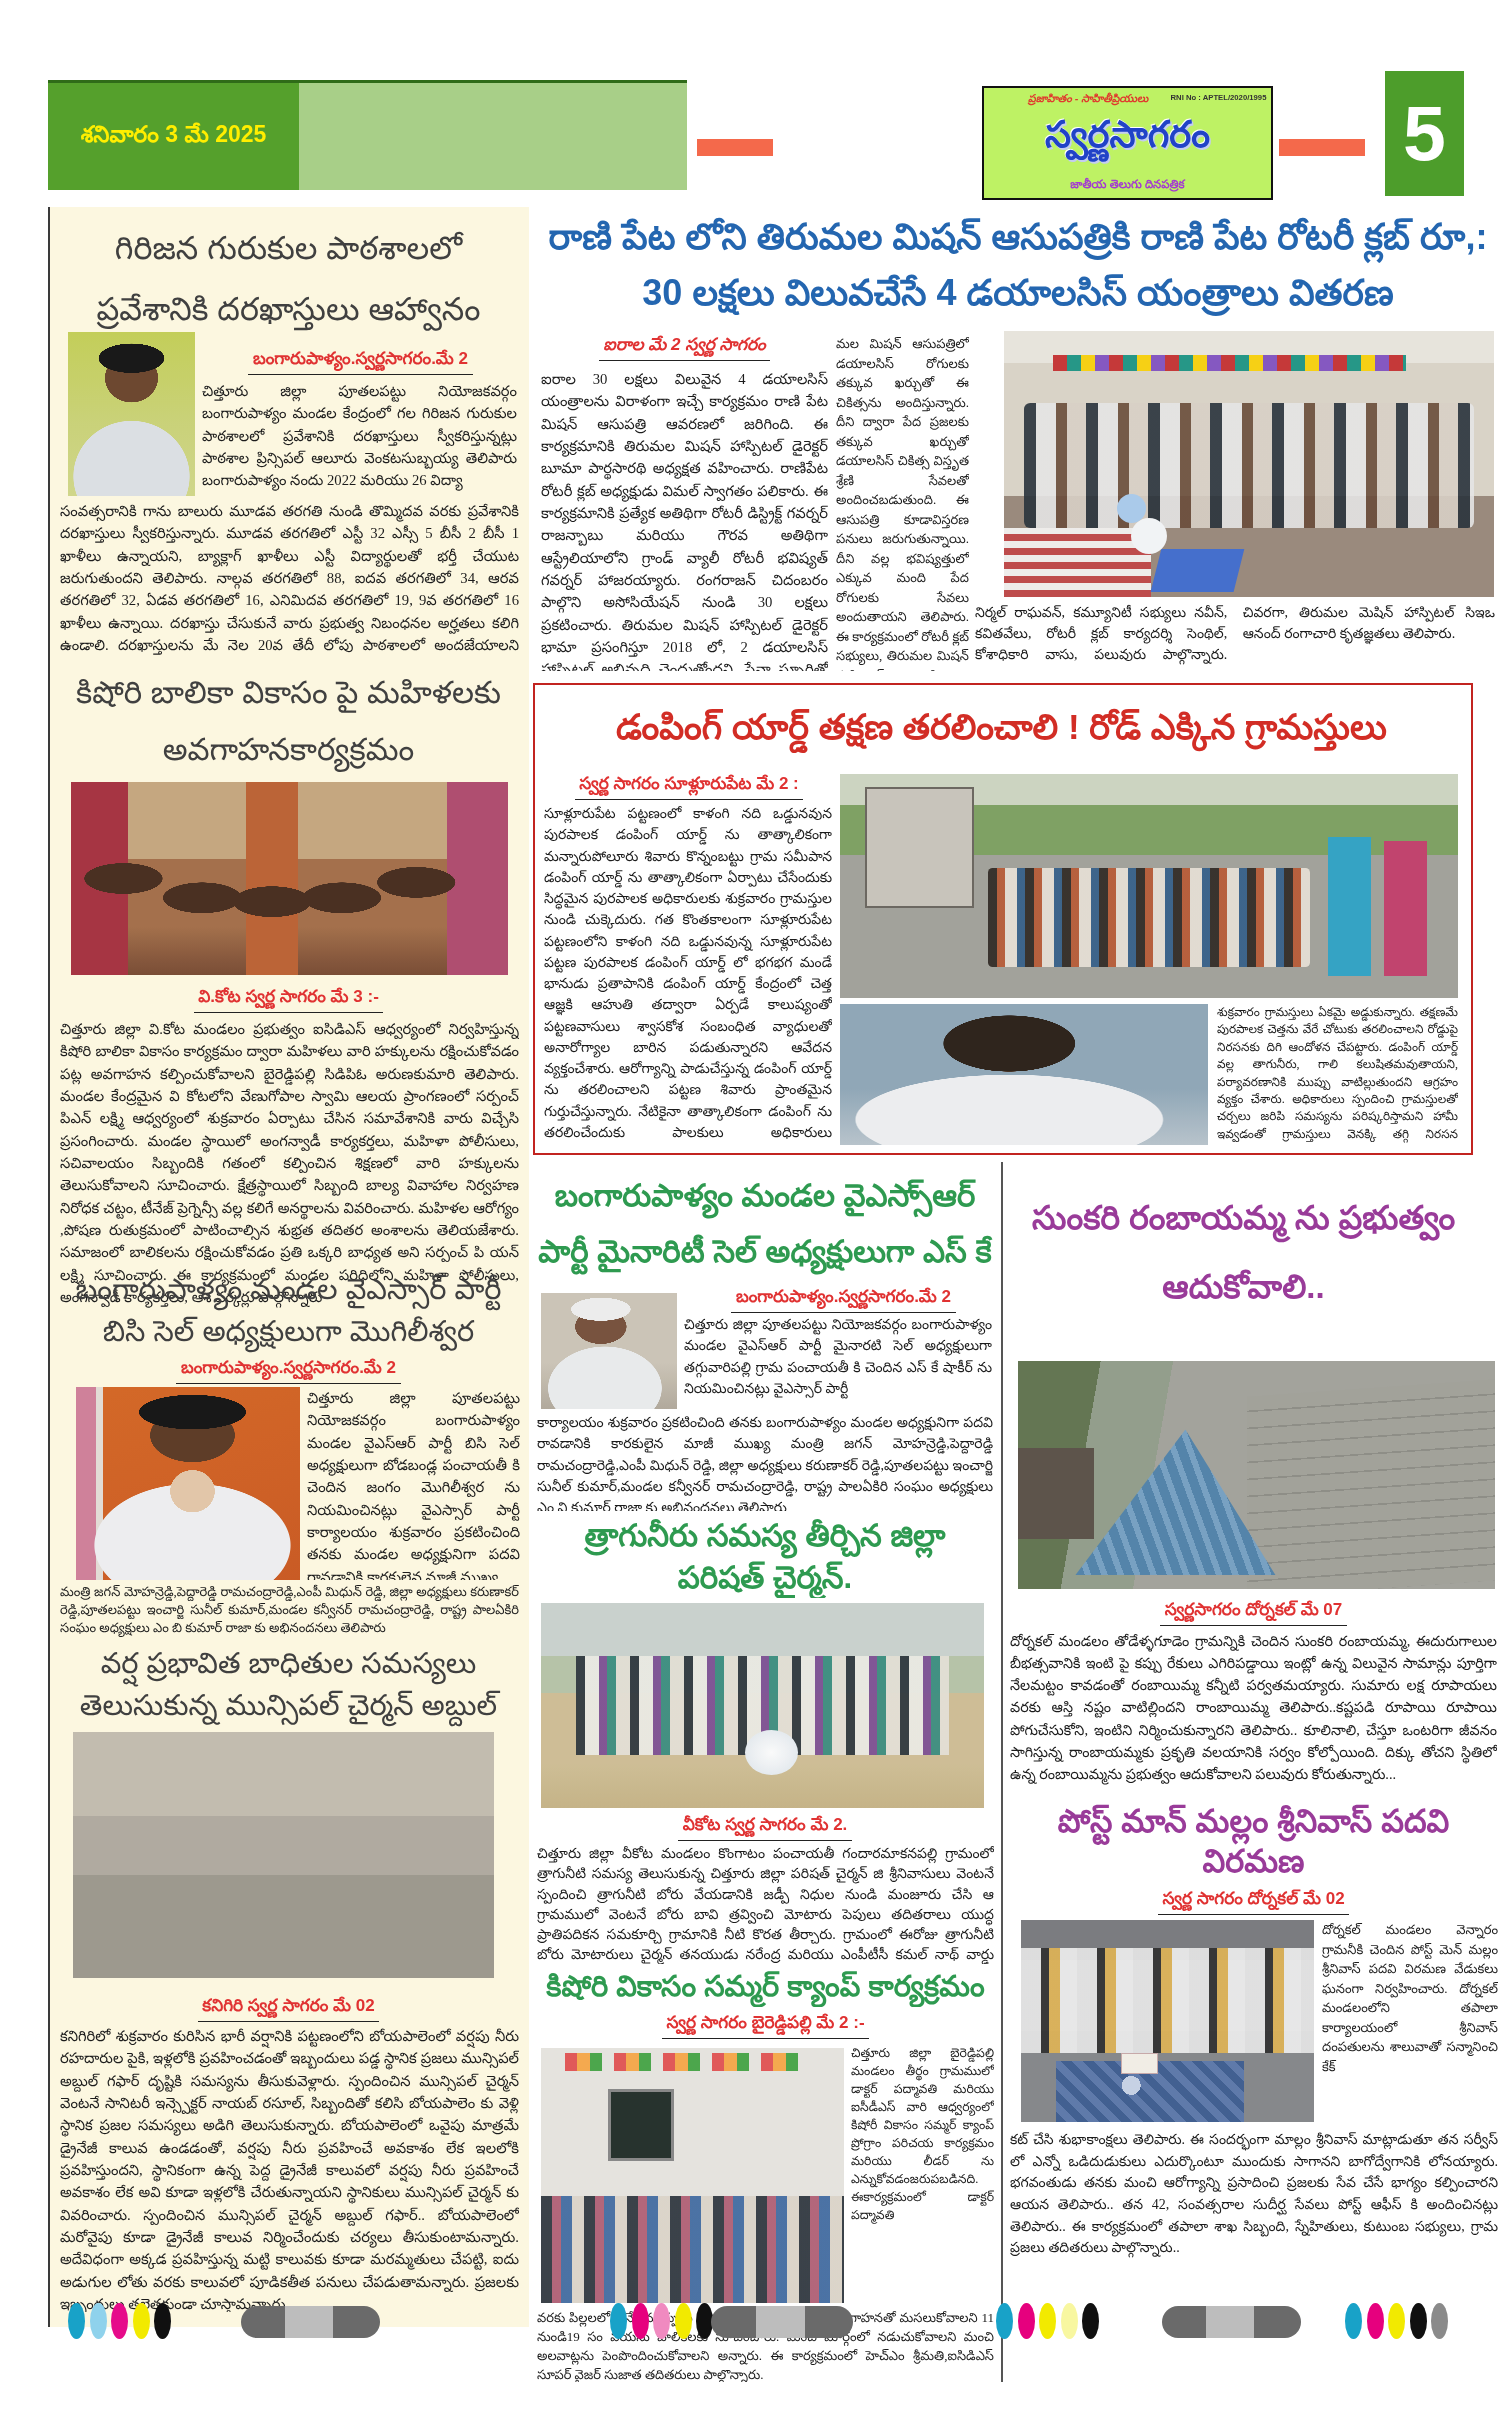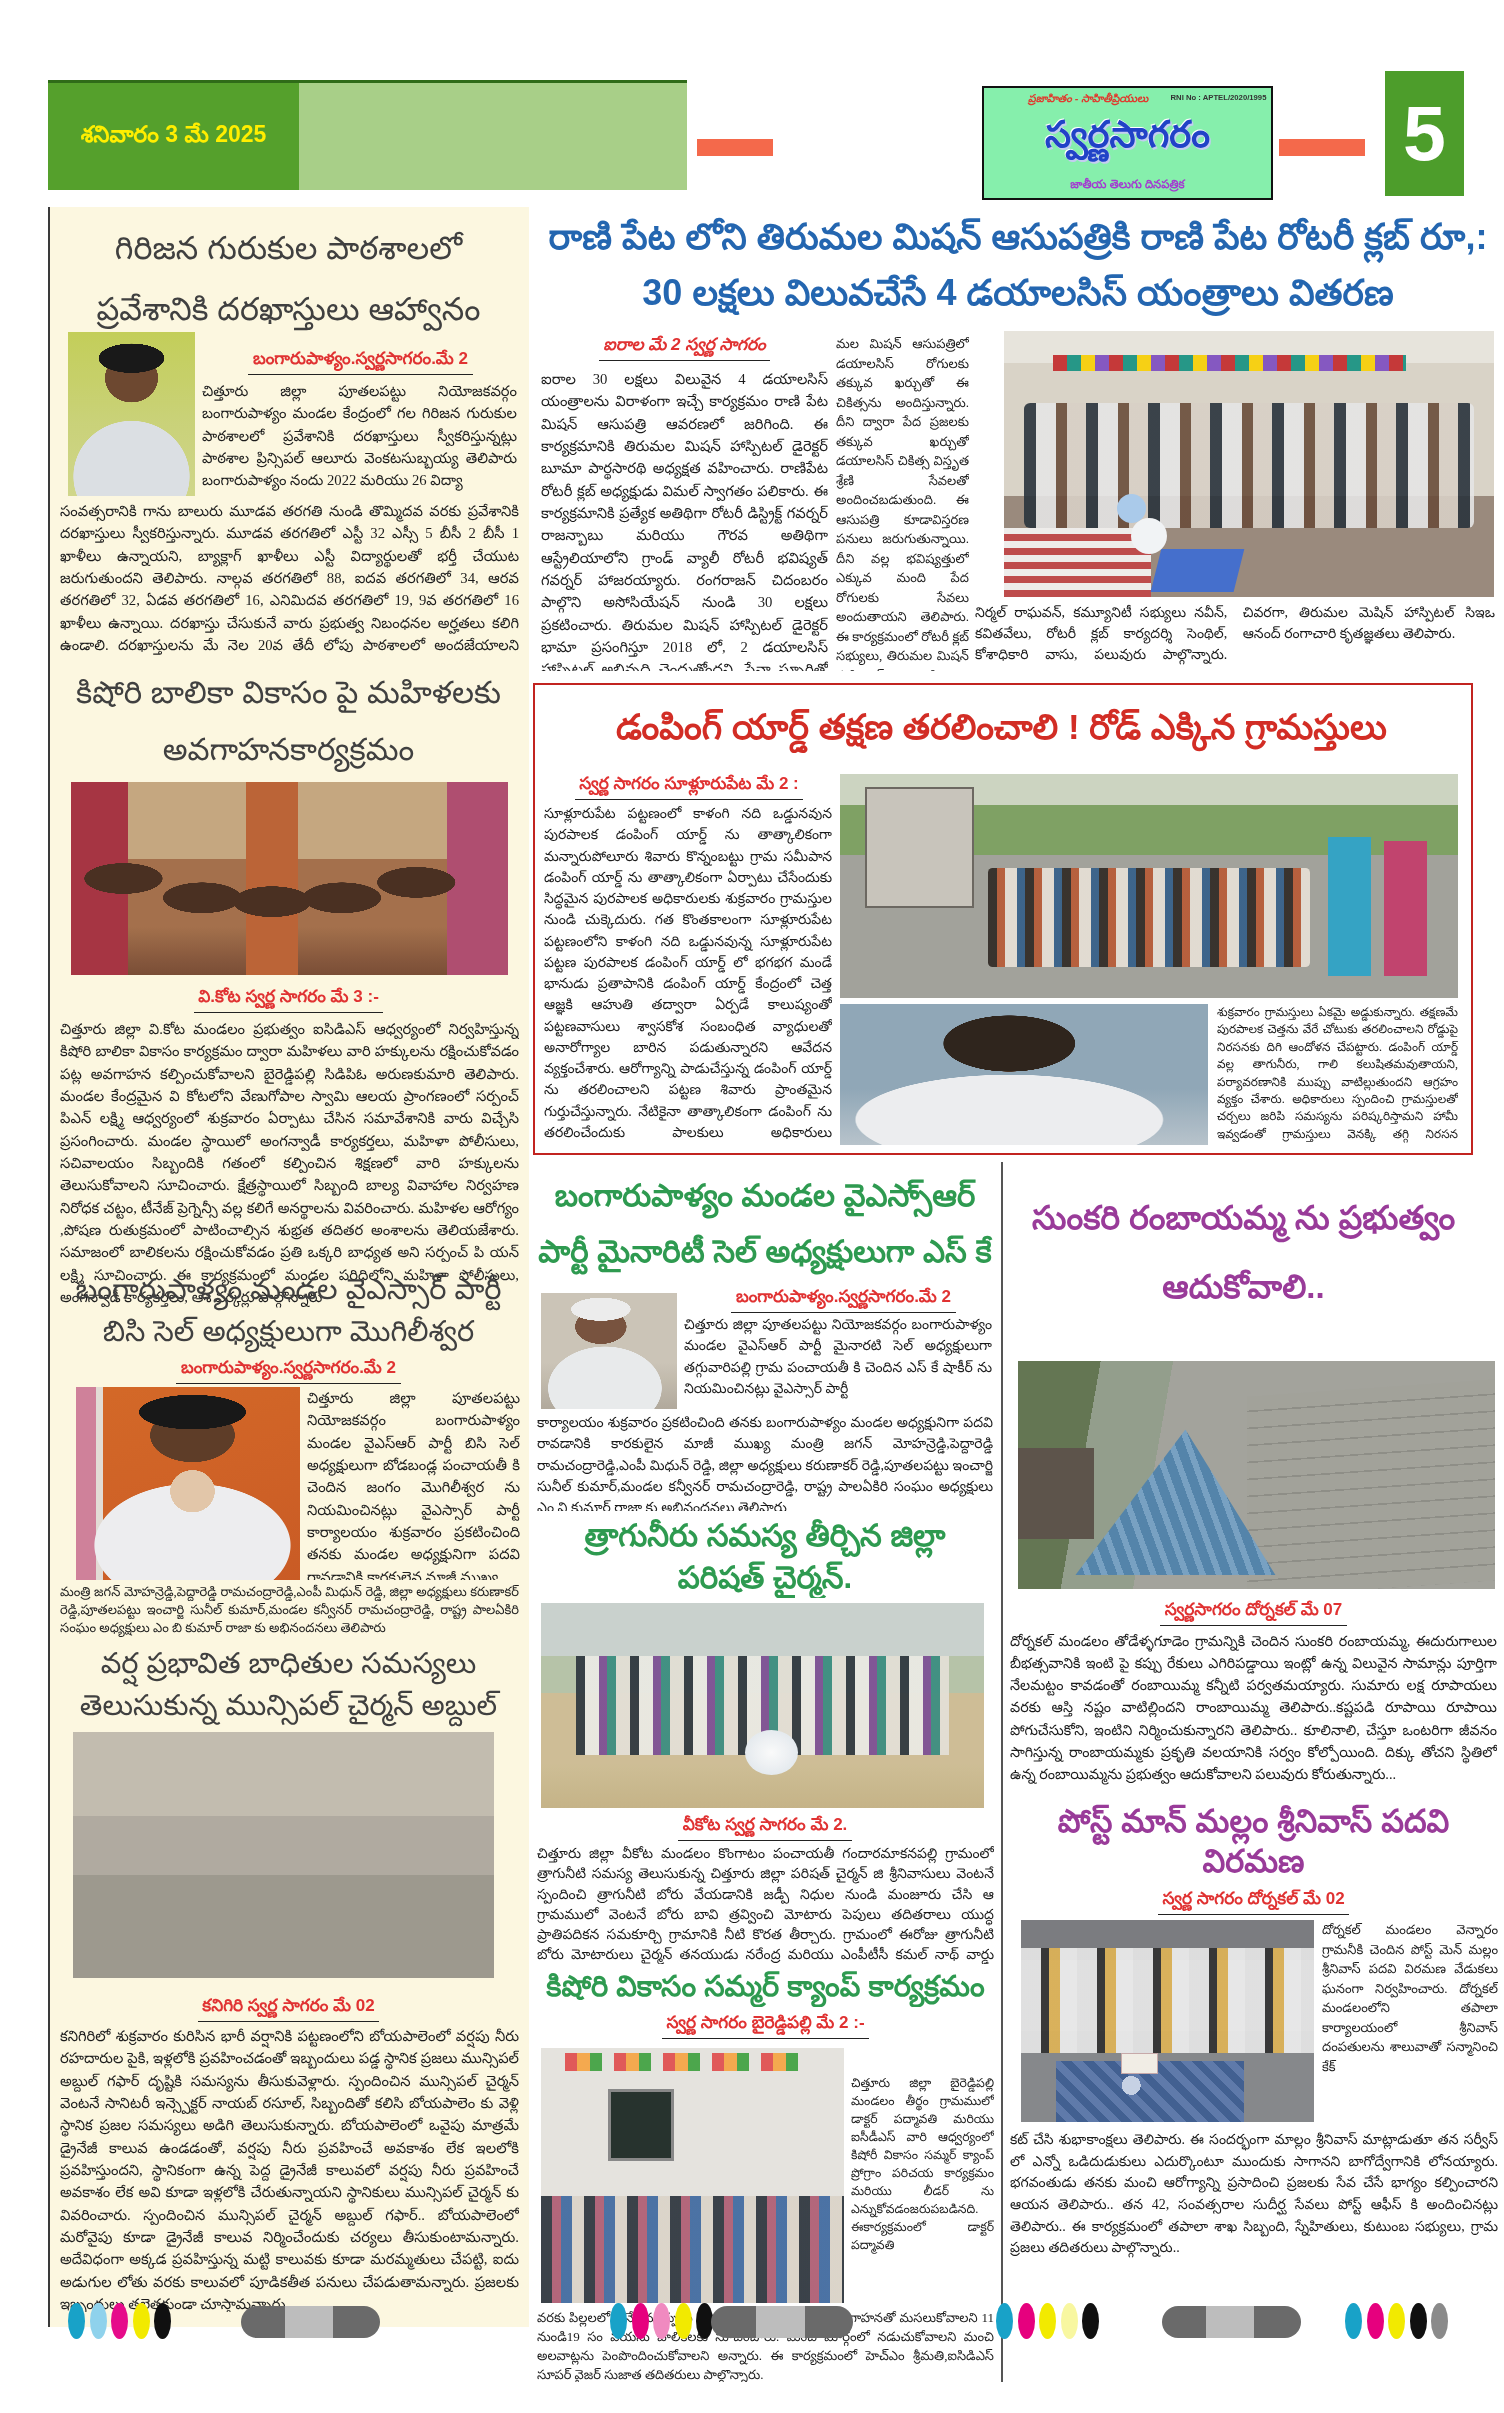--- a/index.html
+++ b/index.html
@@ -14,21 +14,21 @@
   .dateline span{border-bottom:1.5px solid #222;padding:0 4.6px 2.3px 4.6px;display:inline-block;}
   .body-txt{font-family:"Liberation Serif",serif;color:#1c1c1c;font-size:14.7px;line-height:1.52;text-align:justify;overflow:hidden;}
   .leftcol-bg{background:#fcf7e0;}
   .ph{overflow:hidden;filter:saturate(.92) contrast(.96);}
   .ph>div{position:absolute;}
   
   .greenbar{background:#a8cf88;border-top:3.9px solid #2f6b18;}
   .greenbar .dark{position:absolute;left:0;top:0;width:251px;height:100%;background:#55a02c;}
   .datebanner{color:#ffee00;font-weight:bold;font-size:23px;line-height:103px;text-align:center;width:251px;}
   .dash{background:#f4694b;}
-  .masthead{background:#86efac;border:2.3px solid #111;}
+  .masthead{background:#bef264;border:2.3px solid #111;}
   .m-tagline{color:#e03a2e;font-weight:bold;font-size:10.8px;font-style:italic;}
   .m-rni{color:#333;font-size:7.7px;font-weight:bold;}
   .m-title{color:#2143c7;font-weight:bold;font-size:37px;text-shadow:1.5px 1.5px 0 #c3cdf0, -0.8px -0.8px 0 #ffffff;}
   .m-sub{color:#a43bd1;font-weight:bold;font-size:11.6px;}
   .pagenum{background:#4d9d2b;color:#fff;font-weight:bold;font-size:77px;text-align:center;line-height:124px;}
   
   .vline{background:#3a3a3a;}
   .redbox{border:2.3px solid #c22420;}
   
   .dot{display:inline-block;width:17px;height:36px;border-radius:50%;margin-right:4.6px;}
@@ -180,21 +180,21 @@
 <div class="abs dateline" style="left:537px;top:1815px;width:456px;"><span>వీకోట స్వర్ణ సాగరం మే 2.</span></div>
 <div class="abs body-txt" style="left:537px;top:1844px;width:457px;height:120px;font-size:14px;line-height:1.45;">చిత్తూరు జిల్లా వీకోట మండలం కొంగాటం పంచాయతీ గందారమాకనపల్లి గ్రామంలో త్రాగునీటి సమస్య తెలుసుకున్న చిత్తూరు జిల్లా పరిషత్ చైర్మన్ జి శ్రీనివాసులు వెంటనే స్పందించి త్రాగునీటి బోరు వేయడానికి జడ్పీ నిధుల నుండి మంజూరు చేసి ఆ గ్రామములో వెంటనే బోరు బావి త్రవ్వించి మోటారు పెపులు తదితరాలు యుద్ధ ప్రాతిపదికన సమకూర్చి గ్రామానికి నీటి కొరత తీర్చారు. గ్రామంలో ఈరోజు త్రాగునీటి బోరు మోటారులు చైర్మన్ తనయుడు నరేంద్ర మరియు ఎంపీటీసీ కమల్ నాథ్ వార్డు మెంబర్ మరియు గ్రామస్తులు సమక్షంలో మోటార్ స్విచ్ ఆన్ చేసి త్రాగునీరు గ్రామానికి అందించినారు. ఈ సందర్భంగా గ్రామస్తులు జిల్లా పరిషత్ చైర్మన్ జి. శ్రీనివాసులకు కృతజ్ఞతలు తెలియజేసినారు.</div>
 
 <div class="abs hl-green" style="left:537px;top:1968px;width:457px;height:39px;font-size:29px;line-height:1.3;overflow:hidden;">కిషోరి వికాసం సమ్మర్ క్యాంప్ కార్యక్రమం</div>
 <div class="abs dateline" style="left:537px;top:2013px;width:457px;"><span>స్వర్ణ సాగరం బైరెడ్డిపల్లి మే 2 :-</span></div>
 <div class="abs ph ph11" style="left:541px;top:2048px;width:303px;height:255px;">
   <div class="penn"></div>
   <div class="board"></div>
   <div class="kids"></div>
 </div>
-<div class="abs body-txt" style="left:851px;top:2045px;width:143px;height:259px;font-size:12.4px;line-height:1.45;margin-top:30px;">చిత్తూరు జిల్లా బైరెడ్డిపల్లి మండలం తీర్థం గ్రామములో డాక్టర్ పద్మావతి మరియు ఐసీడీఎస్ వారి ఆధ్వర్యంలో కిషోరీ వికాసం సమ్మర్ క్యాంప్ ప్రోగ్రాం పరిచయ కార్యక్రమం మరియు లీడర్ ను ఎన్నుకోవడంజరుపబడినది. ఈకార్యక్రమంలో డాక్టర్ పద్మావతి</div>
+<div class="abs body-txt" style="left:851px;top:2045px;width:143px;height:259px;font-size:12.4px;line-height:1.45;">చిత్తూరు జిల్లా బైరెడ్డిపల్లి మండలం తీర్థం గ్రామములో డాక్టర్ పద్మావతి మరియు ఐసీడీఎస్ వారి ఆధ్వర్యంలో కిషోరీ వికాసం సమ్మర్ క్యాంప్ ప్రోగ్రాం పరిచయ కార్యక్రమం మరియు లీడర్ ను ఎన్నుకోవడంజరుపబడినది. ఈకార్యక్రమంలో డాక్టర్ పద్మావతి</div>
 <div class="abs body-txt" style="left:537px;top:2309px;width:457px;height:73px;font-size:13px;line-height:1.45;">వరకు పిల్లలలో అనేక మార్పులు వస్తాయని చెప్పారు. వీటిపై అవగాహనతో మసలుకోవాలని 11 నుండి19 సం వయసు బాలికలకు సూచించారు. మంచి మార్గంలో నడుచుకోవాలని మంచి అలవాట్లను పెంపొందించుకోవాలని అన్నారు. ఈ కార్యక్రమంలో హెచ్ఎం శ్రీమతి,ఐసిడిఎస్ సూపర్ వైజర్ సుజాత తదితరులు పాల్గొన్నారు.</div>
 
 <div class="abs hl-purple" style="left:1012px;top:1183px;width:463px;height:154px;font-size:33px;line-height:2.1;overflow:hidden;">సుంకరి రంబాయమ్మ ను ప్రభుత్వం ఆదుకోవాలి..</div>
 <div class="abs ph ph10" style="left:1018px;top:1361px;width:477px;height:228px;">
   <div class="wall"></div>
   <div class="sheets"></div>
   <div class="shack"></div>
 </div>
 <div class="abs dateline" style="left:1012px;top:1600px;width:483px;"><span>స్వర్ణసాగరం దోర్నకల్ మే 07</span></div>
 <div class="abs body-txt" style="left:1010px;top:1630px;width:487px;height:168px;font-size:14.3px;line-height:1.55;">దోర్నకల్ మండలం తోడేళ్ళగూడెం గ్రామన్నికి చెందిన సుంకరి రంబాయమ్మ, ఈదురుగాలుల బీభత్సవానికి ఇంటి పై కప్పు రేకులు ఎగిరిపడ్డాయి ఇంట్లో ఉన్న విలువైన సామాన్లు పూర్తిగా నేలమట్టం కావడంతో రంబాయిమ్మ కన్నీటి పర్వతమయ్యారు. సుమారు లక్ష రూపాయలు వరకు ఆస్తి నష్టం వాటిల్లిందని రాంబాయిమ్మ తెలిపారు..కష్టపడి రూపాయి రూపాయి పోగుచేసుకోని, ఇంటిని నిర్మించుకున్నారని తెలిపారు.. కూలినాలి, చేస్తూ ఒంటరిగా జీవనం సాగిస్తున్న రాంబాయమ్మకు ప్రకృతి వలయానికి సర్వం కోల్పోయింది. దిక్కు తోచని స్థితిలో ఉన్న రంబాయిమ్మను ప్రభుత్వం ఆదుకోవాలని పలువురు కోరుతున్నారు...</div>

